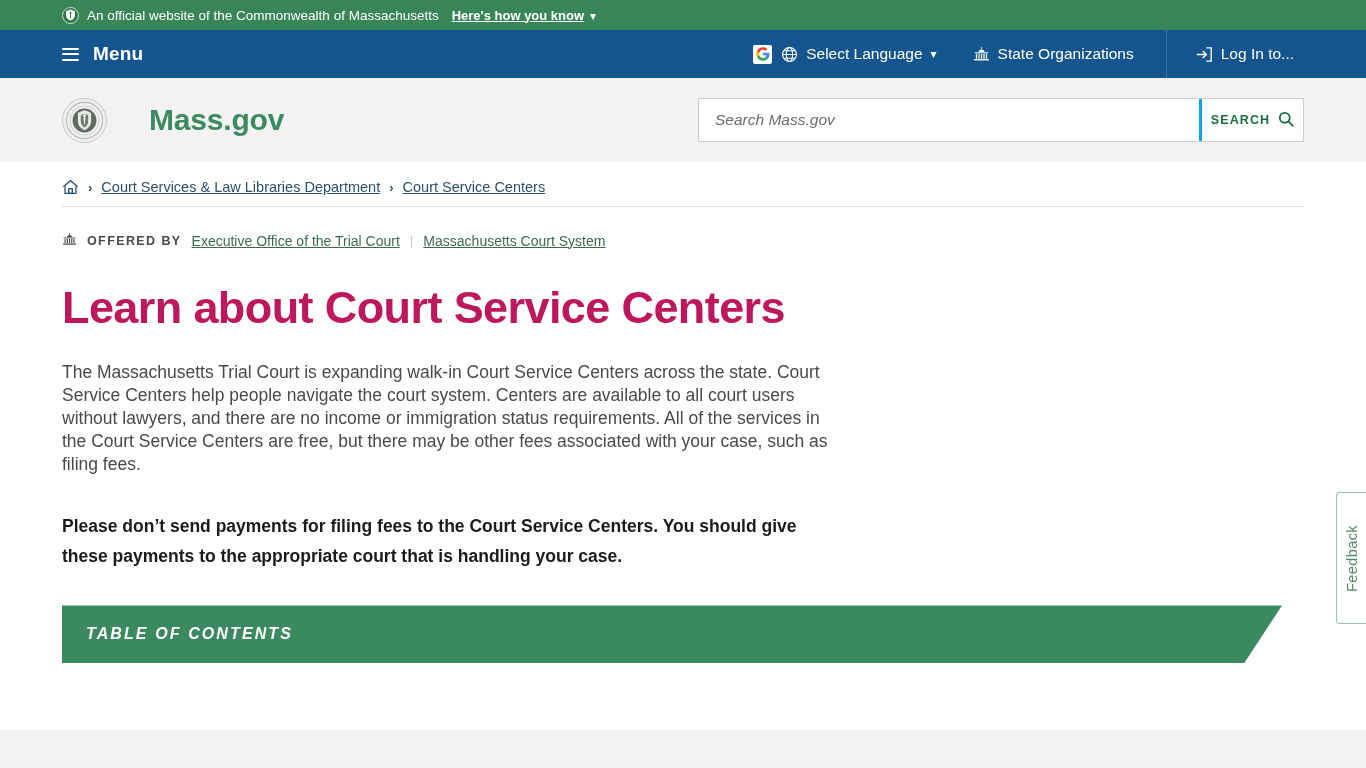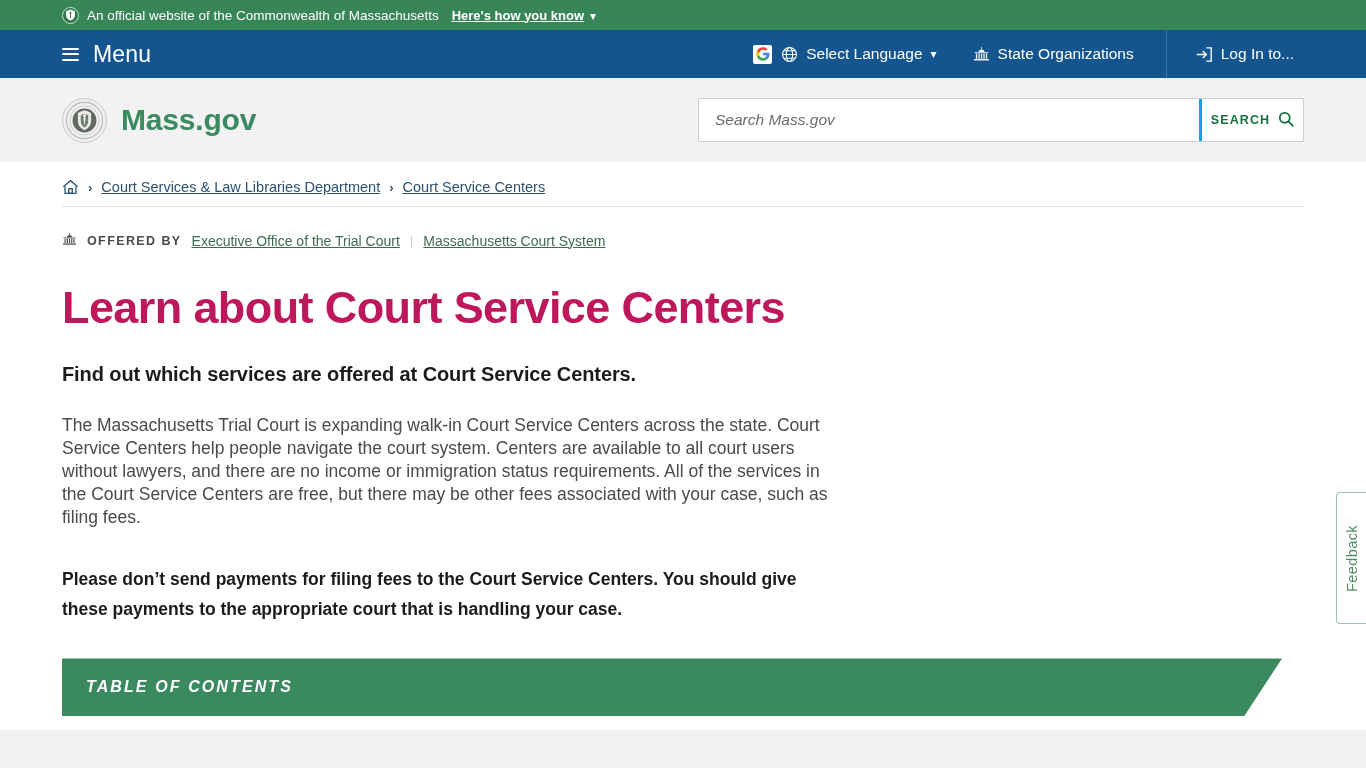--- a/index.html
+++ b/index.html
@@ -78,22 +78,22 @@
     justify-content: space-between;
     margin-right: 14px;
   }
   .hamburger span {
     display: block;
     height: 2px;
     background: #ffffff;
     border-radius: 1px;
   }
   .menu-label {
-    font-size: 23px;
-    font-weight: normal;
+    font-size: 19px;
+    font-weight: bold;
     letter-spacing: .2px;
   }
   .utility-right {
     margin-left: auto;
     display: flex;
     align-items: center;
     height: 100%;
   }
   .util-item {
     display: flex;
@@ -126,20 +126,21 @@
     height: 84px;
     display: flex;
     align-items: center;
     padding: 0 62px;
     position: relative;
   }
   .brand {
     display: flex;
     align-items: center;
     cursor: pointer;
+    gap: 28px;
   }
   .seal-lg {
     width: 45px;
     height: 45px;
     border-radius: 50%;
     background: #efefef;
     border: 1px solid #c9c9c9;
     margin-right: 14px;
     display: inline-flex;
     align-items: center;
@@ -462,21 +463,20 @@
       </svg>
     </span>
     <span class="offered-label">OFFERED BY</span>
     <a>Executive Office of the Trial Court</a>
     <span class="off-sep">|</span>
     <a>Massachusetts Court System</a>
   </div>
 
   <h1 class="page-title">Learn about Court Service Centers</h1>
 
-  <p class="lede">Find out which services are offered at Court Service Centers.</p>
 
   <p class="body-copy">The Massachusetts Trial Court is expanding walk-in Court Service Centers across the state. Court Service Centers help people navigate the court system. Centers are available to all court users without lawyers, and there are no income or immigration status requirements. All of the services in the Court Service Centers are free, but there may be other fees associated with your case, such as filing fees.</p>
 
   <p class="body-strong">Please don’t send payments for filing fees to the Court Service Centers. You should give these payments to the appropriate court that is handling your case.</p>
 
   <div class="toc-wrap">
     <div class="toc-banner">
       <span class="toc-title">TABLE OF CONTENTS</span>
     </div>
   </div>

